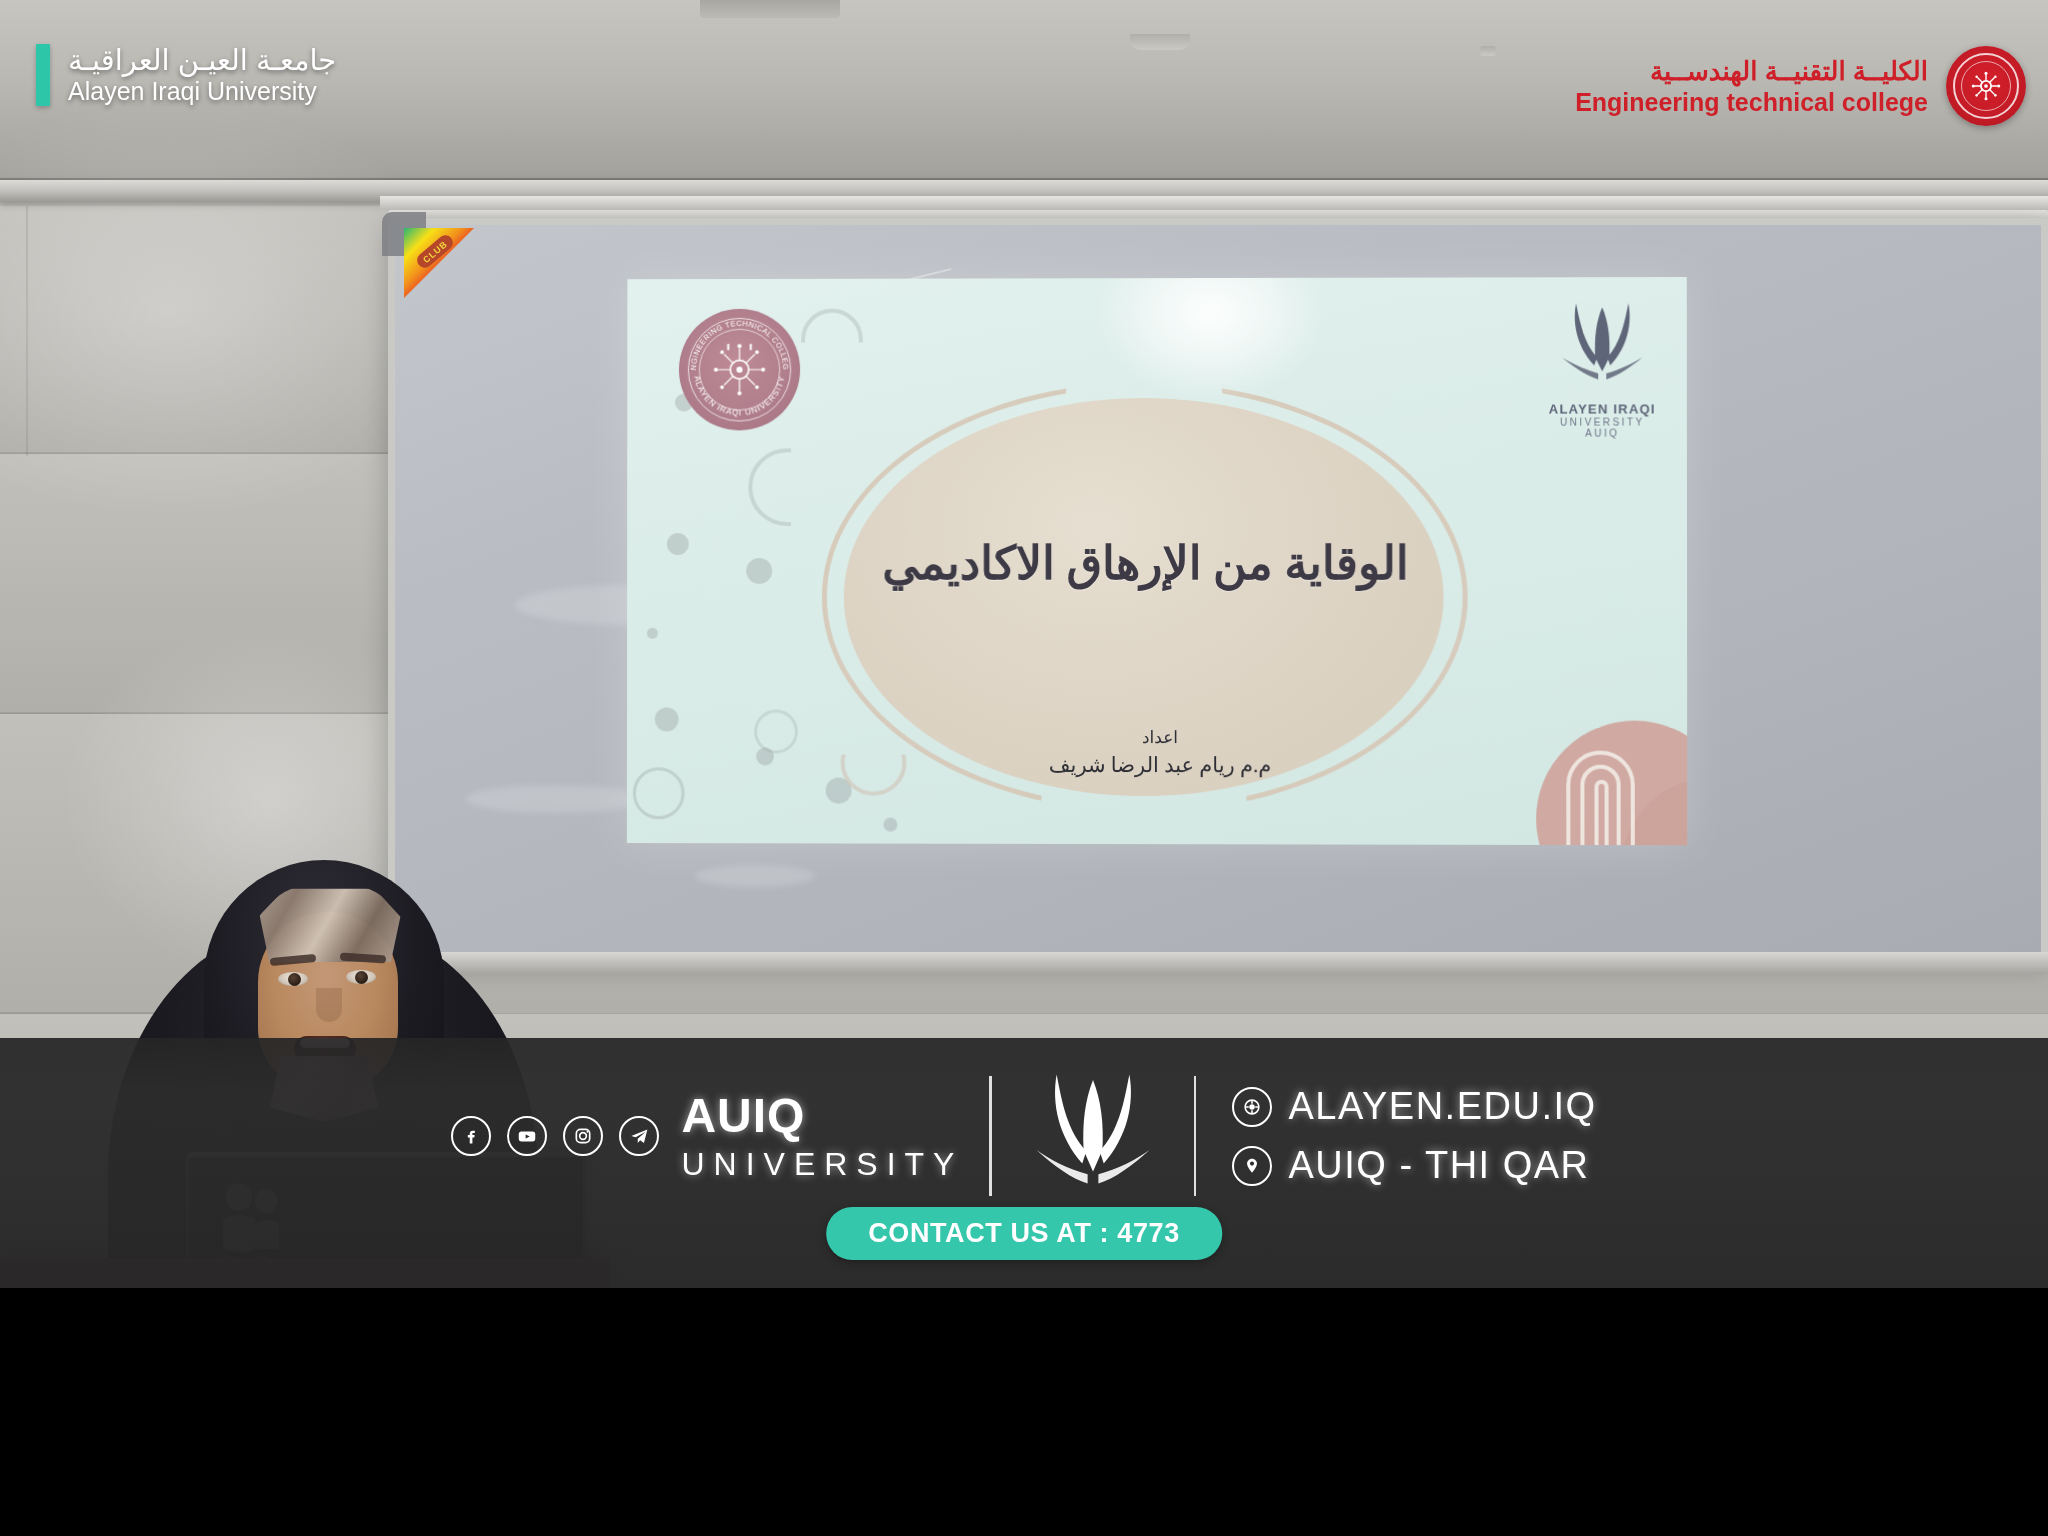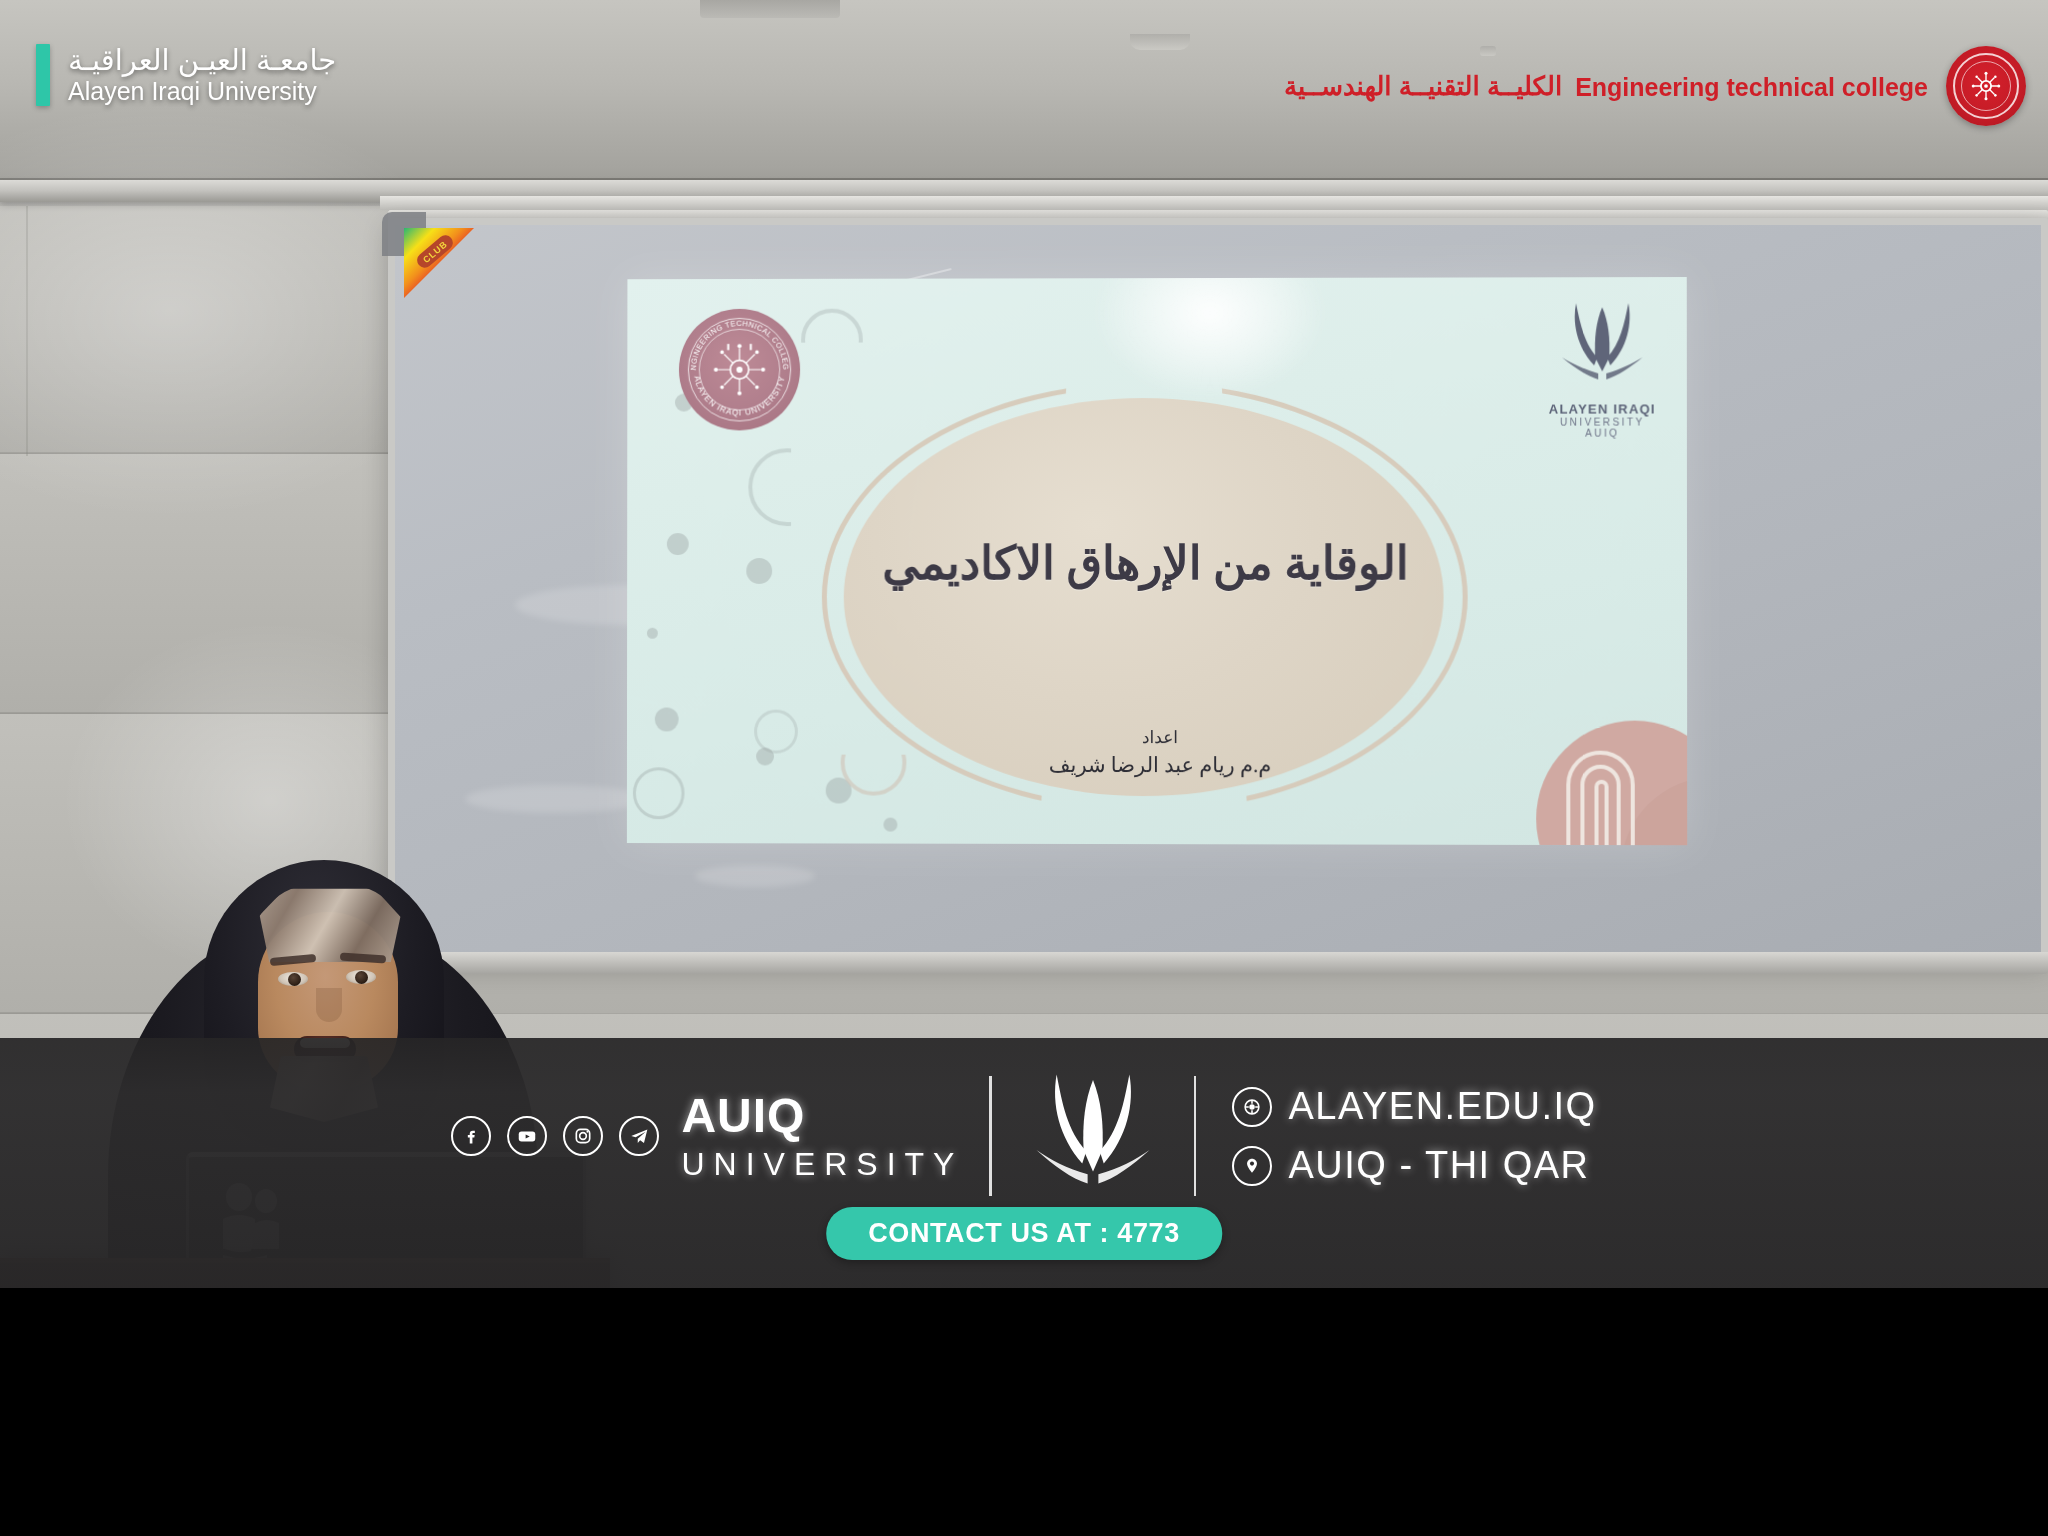--- a/index.html
+++ b/index.html
@@ -68,21 +68,21 @@
     text-shadow:0 2px 5px rgba(0,0,0,.45); font-weight:400; line-height:1.15;
   }
   .brand-en{
     font-size:25px; color:#fff; letter-spacing:0px; font-weight:400;
     text-shadow:0 2px 5px rgba(0,0,0,.45); line-height:1.1;
   }
 
   .brand-right{
     position:absolute; right:22px; top:46px; display:flex; align-items:center; gap:18px;
   }
-  .brand-right-text{ display:flex; flex-direction:row; align-items:flex-end; gap:13px; }
+  .brand-right-text{ display:flex; flex-direction:column; align-items:flex-end; gap:3px; }
   .etc-ar{
     font-size:26px; color:#cf1f28; direction:rtl; font-weight:700; letter-spacing:1px;
     line-height:1.1;
   }
   .etc-en{
     font-size:25px; color:#cf1f28; font-weight:700; line-height:1.05;
   }
   .seal-red{
     width:80px; height:80px; border-radius:50%; position:relative; flex:0 0 auto;
     background:radial-gradient(circle at 50% 45%, #d5202c 0%, #c31b26 62%, #a9151f 100%);

